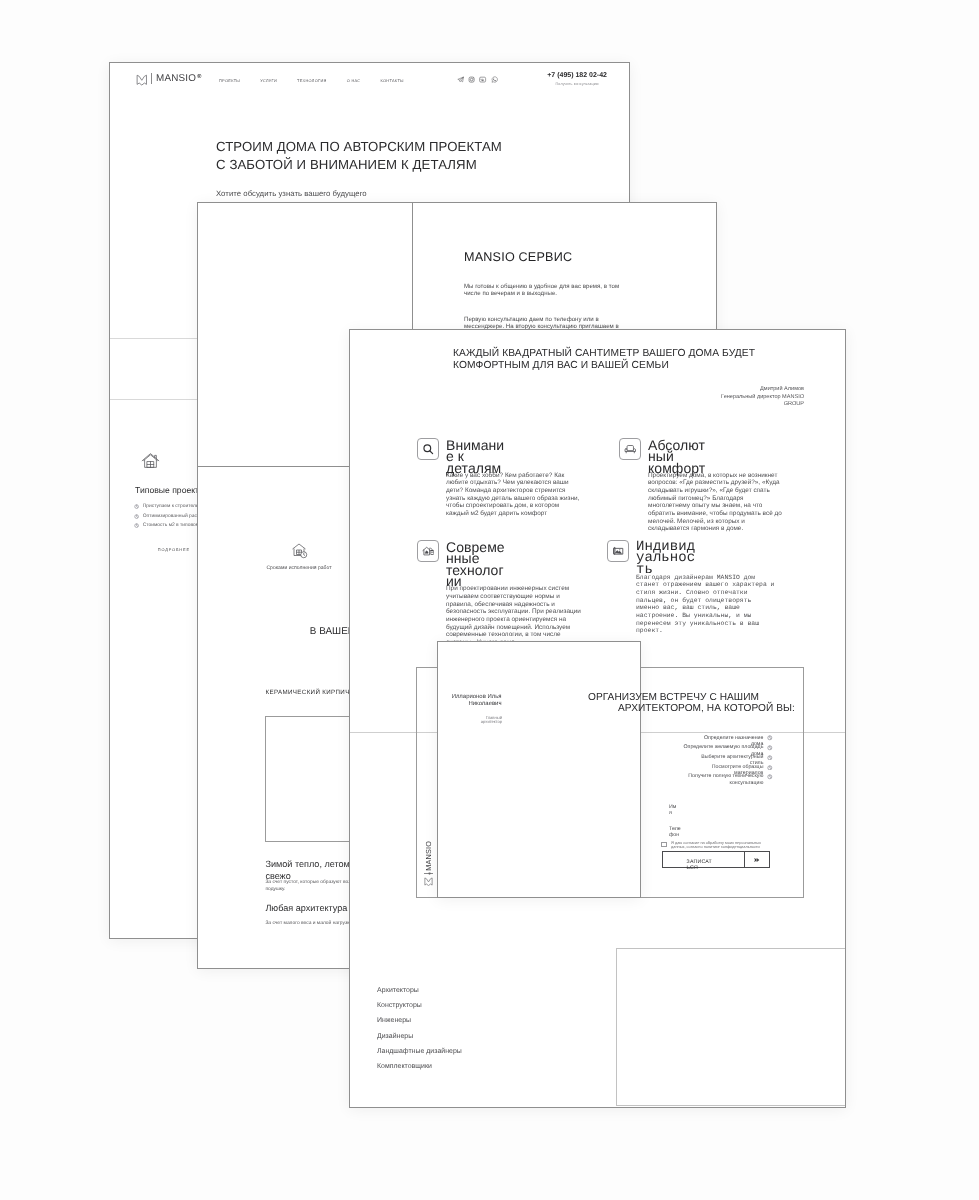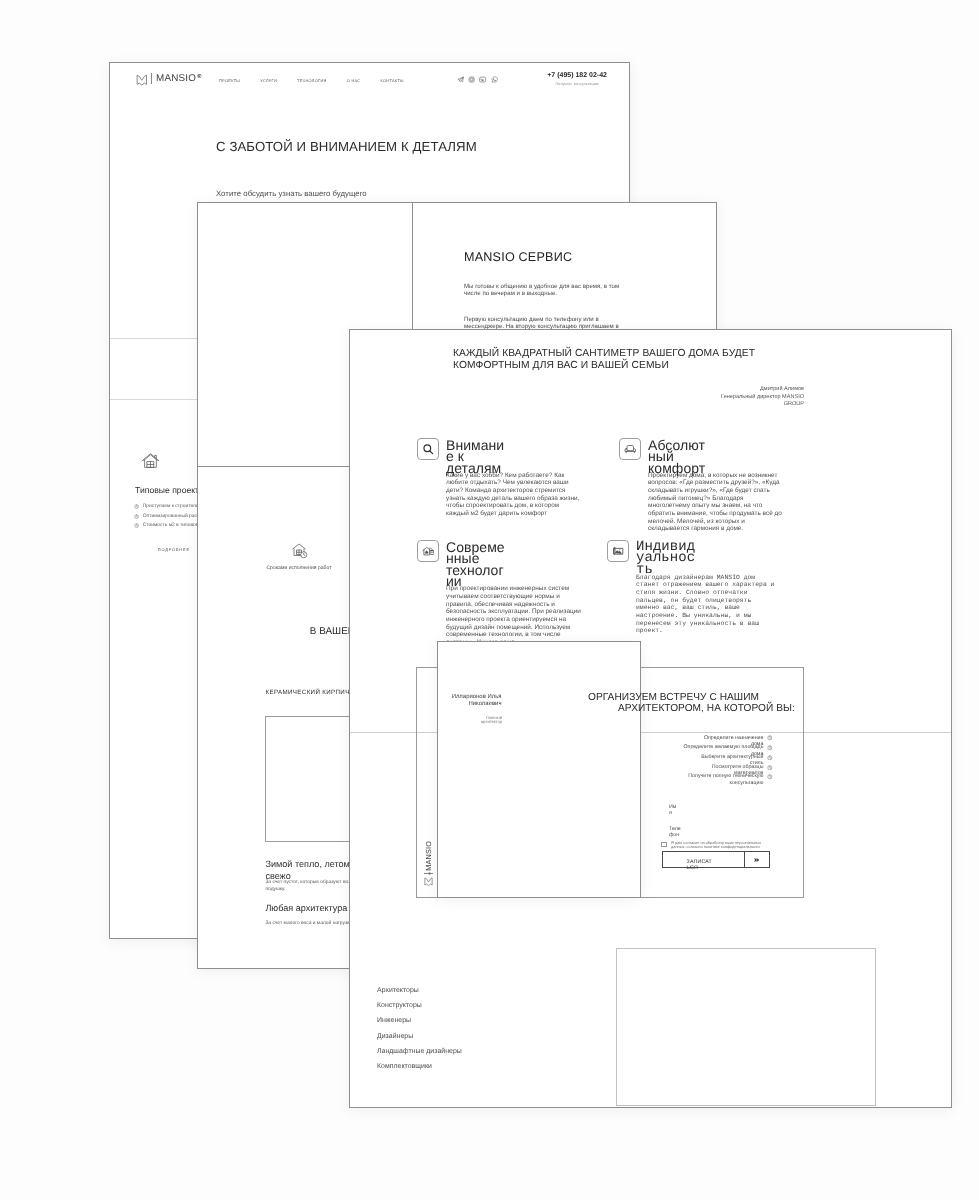--- a/index.html
+++ b/index.html
@@ -59,21 +59,21 @@
   #c2-f2 h4{margin:0;font-size:9.1px;font-weight:400;color:#2e2e30;line-height:12.2px;}
   #c2-f2 p{margin:7px 0 0 0;font-size:4.9px;line-height:6.2px;color:#58585b;width:122px;}
   #c2-mid{position:absolute;left:36px;top:339px;width:130px;text-align:center;}
   #c2-mid .ico{width:17px;height:17px;margin:0 auto;display:block;}
   #c2-mid .lbl{margin-top:5.5px;font-size:5.05px;line-height:6px;color:#4d4d50;letter-spacing:.02px;white-space:nowrap;}
   #c2-mid2{position:absolute;left:166px;top:339px;width:130px;text-align:center;}
   #c2-mid2 .ico{width:17px;height:17px;margin:0 auto;display:block;}
   #c2-mid2 .lbl{margin-top:5.5px;font-size:5.05px;line-height:6px;color:#4d4d50;letter-spacing:.02px;white-space:nowrap;}
 
   
-  #card3{left:349px;top:329px;width:603px;height:779px;}
+  #card3{left:349px;top:329px;width:497px;height:779px;}
   #c3-head{position:absolute;left:103px;top:18px;}
   #c3-head h2{margin:0;font-size:10.25px;line-height:11.6px;font-weight:400;color:#2a2a2c;letter-spacing:.1px;white-space:nowrap;}
   #c3-author{position:absolute;left:351px;top:56px;width:103px;text-align:right;font-size:5.55px;line-height:7.7px;color:#57575a;}
   .feat{position:absolute;width:168px;}
   #f1,#f3{width:164px;}
   .feat .ibox{position:absolute;left:0;top:0;width:22px;height:22px;border:1px solid #9e9ea1;border-radius:4px;box-sizing:border-box;display:flex;align-items:center;justify-content:center;}
   .feat .ibox svg{width:12.5px;height:12.5px;}
   .feat h4{margin:0 0 0 29px;width:62px;word-break:break-word;overflow-wrap:break-word;font-size:14px;font-weight:400;color:#2b2b2d;line-height:11.4px;letter-spacing:.05px;}
   .feat p{margin:-2.4px 0 0 29px;font-size:6.4px;line-height:7.65px;color:#4f4f52;letter-spacing:.01px;}
   #f1{left:67px;top:108px;}
@@ -178,20 +178,21 @@
               <path d="M5.9 5.4c.3-.1.6 0 .75.35l.5 1.15c.1.25.05.45-.1.6l-.35.35c-.1.1-.15.25-.05.4.45.75 1.05 1.35 1.8 1.8.15.1.3.05.4-.05l.35-.35c.15-.15.35-.2.6-.1l1.15.5c.35.15.45.45.35.75-.2.6-.8 1-1.45.95C7.4 11.5 4.5 8.6 4.95 6.85 5 6.2 5.35 5.6 5.9 5.4z" fill="#56565a" stroke="none"></path>
             </svg>
           </span>
       </div>
       <div id="c1-phone">
         <div class="num">+7 (495) 182 02-42</div>
         <div class="sub">Получить консультацию</div>
       </div>
     </div>
     <div id="c1-hero">
+      <h1>СТРОИМ ДОМА ПО АВТОРСКИМ ПРОЕКТАМ</h1>
       <h1>С ЗАБОТОЙ И ВНИМАНИЕМ К ДЕТАЛЯМ</h1>
     </div>
     <div id="c1-sub">Хотите обсудить узнать вашего будущего</div>
     <div class="hline" id="c1-div1"></div>
     <div class="hline" id="c1-div2"></div>
     <div id="c1-sec">
       <div class="ico">
         <svg viewBox="0 0 40 40" fill="none" stroke="#5a5a5e" stroke-width="1.6" stroke-linejoin="round" stroke-linecap="round">
           <path d="M2.5 20.5 20 5.5l17.5 15"></path>
           <path d="M5.6 20 20 8l14.4 12"></path>

